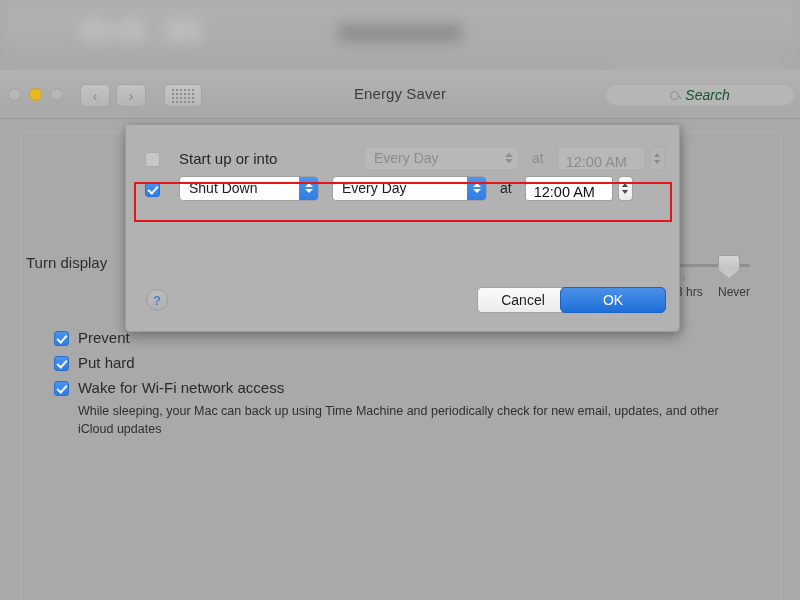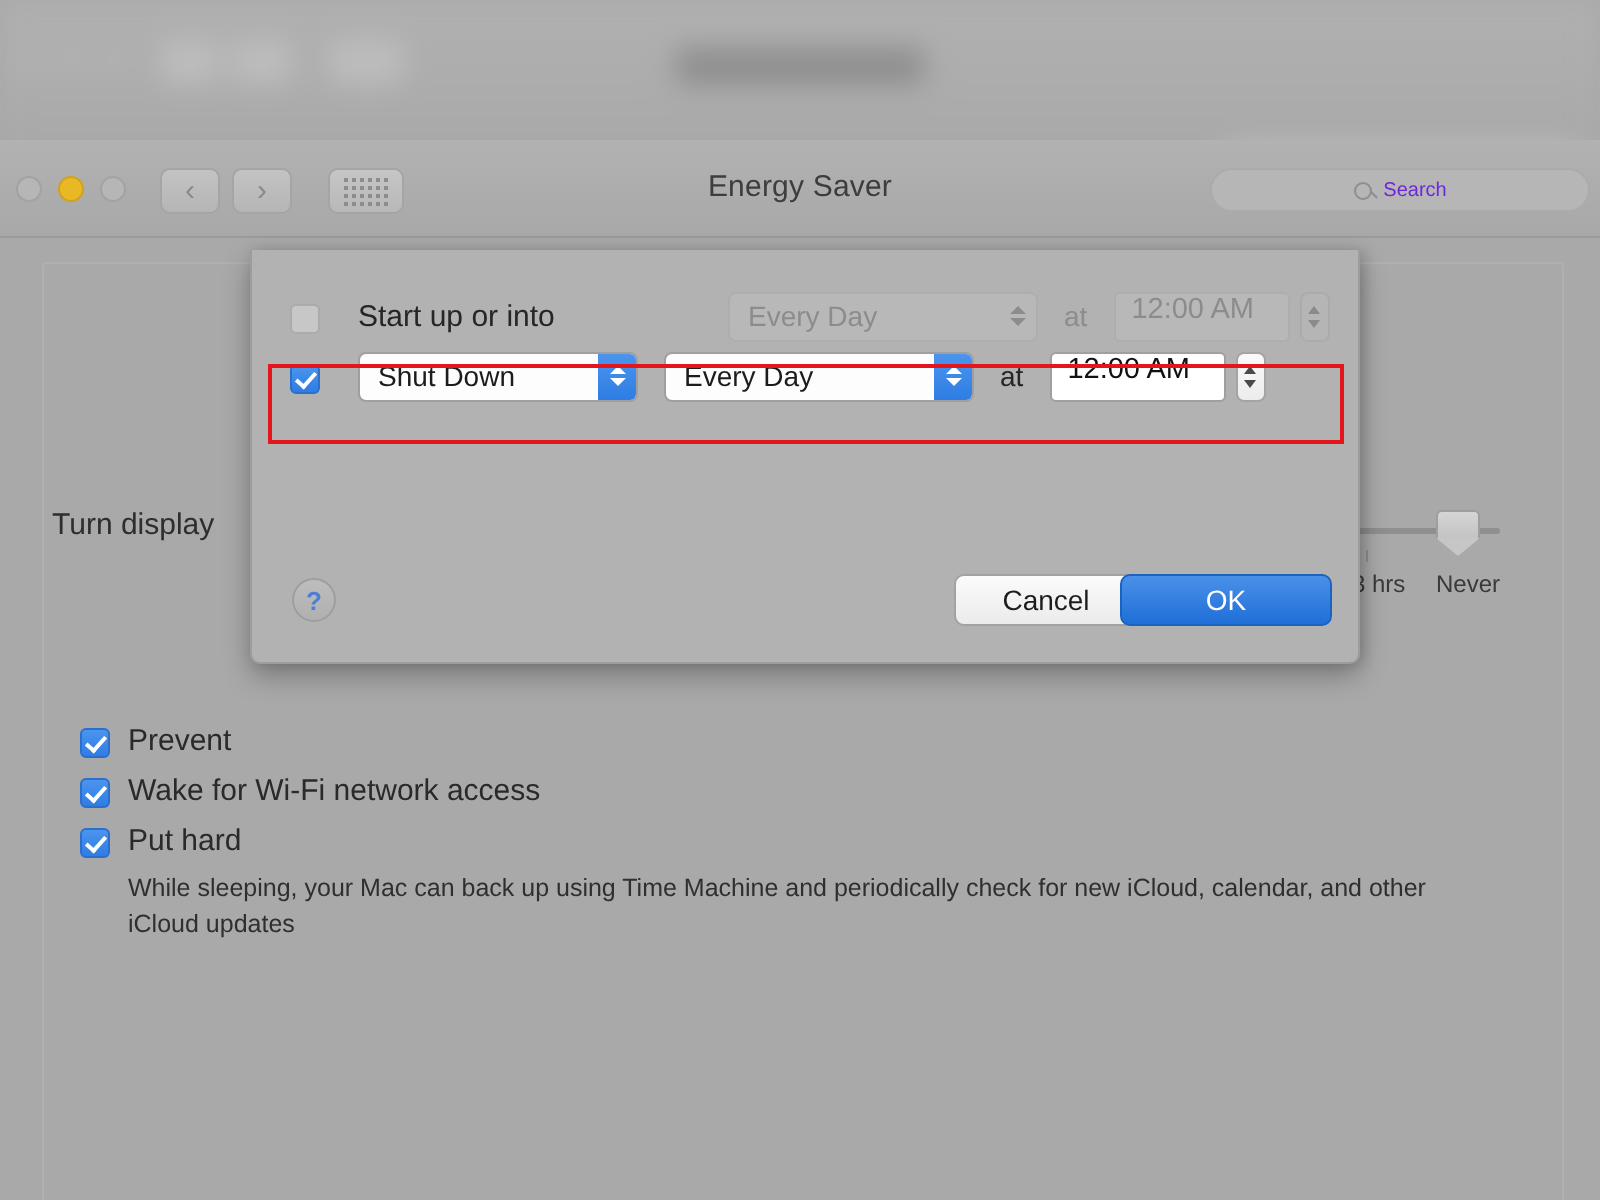--- a/index.html
+++ b/index.html
@@ -161,22 +161,23 @@
   }
   .search-field .mag::after {
     content: "";
     position: absolute;
     width: 4px; height: 1.4px;
     background: #8e8e8e;
     transform: rotate(45deg);
     right: -4px; bottom: 0px;
   }
   .search-ph {
-    font-size: 10px;
-    color: #6d28d9;
+    font-size: 14px;
+    color: #14532d;
+    font-style: italic;
   }
 
   
   .content {
     position: relative;
     height: 482px;
     background: #a9a9a9;
   }
   .inner-panel {
     position: absolute;
@@ -242,21 +243,21 @@
     font-size: 12px;
     color: #3a3a3a;
   }
   .slider-labels span { position: absolute; }
   .lbl-3hrs { left: 76px; }
   .lbl-never { left: 118px; }
 
   
   .check-list {
     position: absolute;
-    left: 40px; top: 210px; margin-top: 33px;
+    left: 54px; top: 210px;
   }
   .chk-row {
     display: flex;
     align-items: flex-start;
     margin-bottom: 8px;
     gap: 9px;
   }
   .chk {
     width: 15px; height: 15px;
     border-radius: 3px;
@@ -394,21 +395,21 @@
     margin: 0 13px;
   }
   .at-enabled  { color: #262626; }
   .at-disabled { color: #8c8c8c; }
 
   .time-field {
     width: 88px; height: 25px;
     border-radius: 3px;
     box-sizing: border-box;
     display: flex;
-    align-items: flex-start;
+    align-items: flex-end;
     padding-left: 8px;
     font-size: 14.5px;
   }
   .time-field.enabled {
     background: #ffffff;
     border: 1px solid #9f9f9f;
     color: #111;
   }
   .time-field.disabled {
     background: #b8b8b8;
@@ -577,27 +578,27 @@
         </div>
       </div>
 
       <div class="check-list">
         <div class="chk-row">
           <span class="chk on"></span>
           <span class="chk-label">Prevent</span>
         </div>
         <div class="chk-row">
           <span class="chk on"></span>
-          <span class="chk-label">Wake for Wi-Fi network access</span>
+          <span class="chk-label">Put hard</span>
         </div>
         <div class="chk-row">
           <span class="chk on"></span>
-          <span class="chk-label">Put hard</span>
-        </div>
-        <div class="sub-note">While sleeping, your Mac can back up using Time Machine and periodically check for new iCloud, calendar, and other iCloud updates</div>
+          <span class="chk-label">Wake for Wi-Fi network access</span>
+        </div>
+        <div class="sub-note">While sleeping, your Mac can back up using Time Machine and periodically check for new email, updates, and other iCloud updates</div>
       </div>
 
     </div>
   </div>
 
   <div class="sheet">
 
     <div class="sheet-row row-start">
       <span class="cb-cell">
         <span class="chk off"></span>

